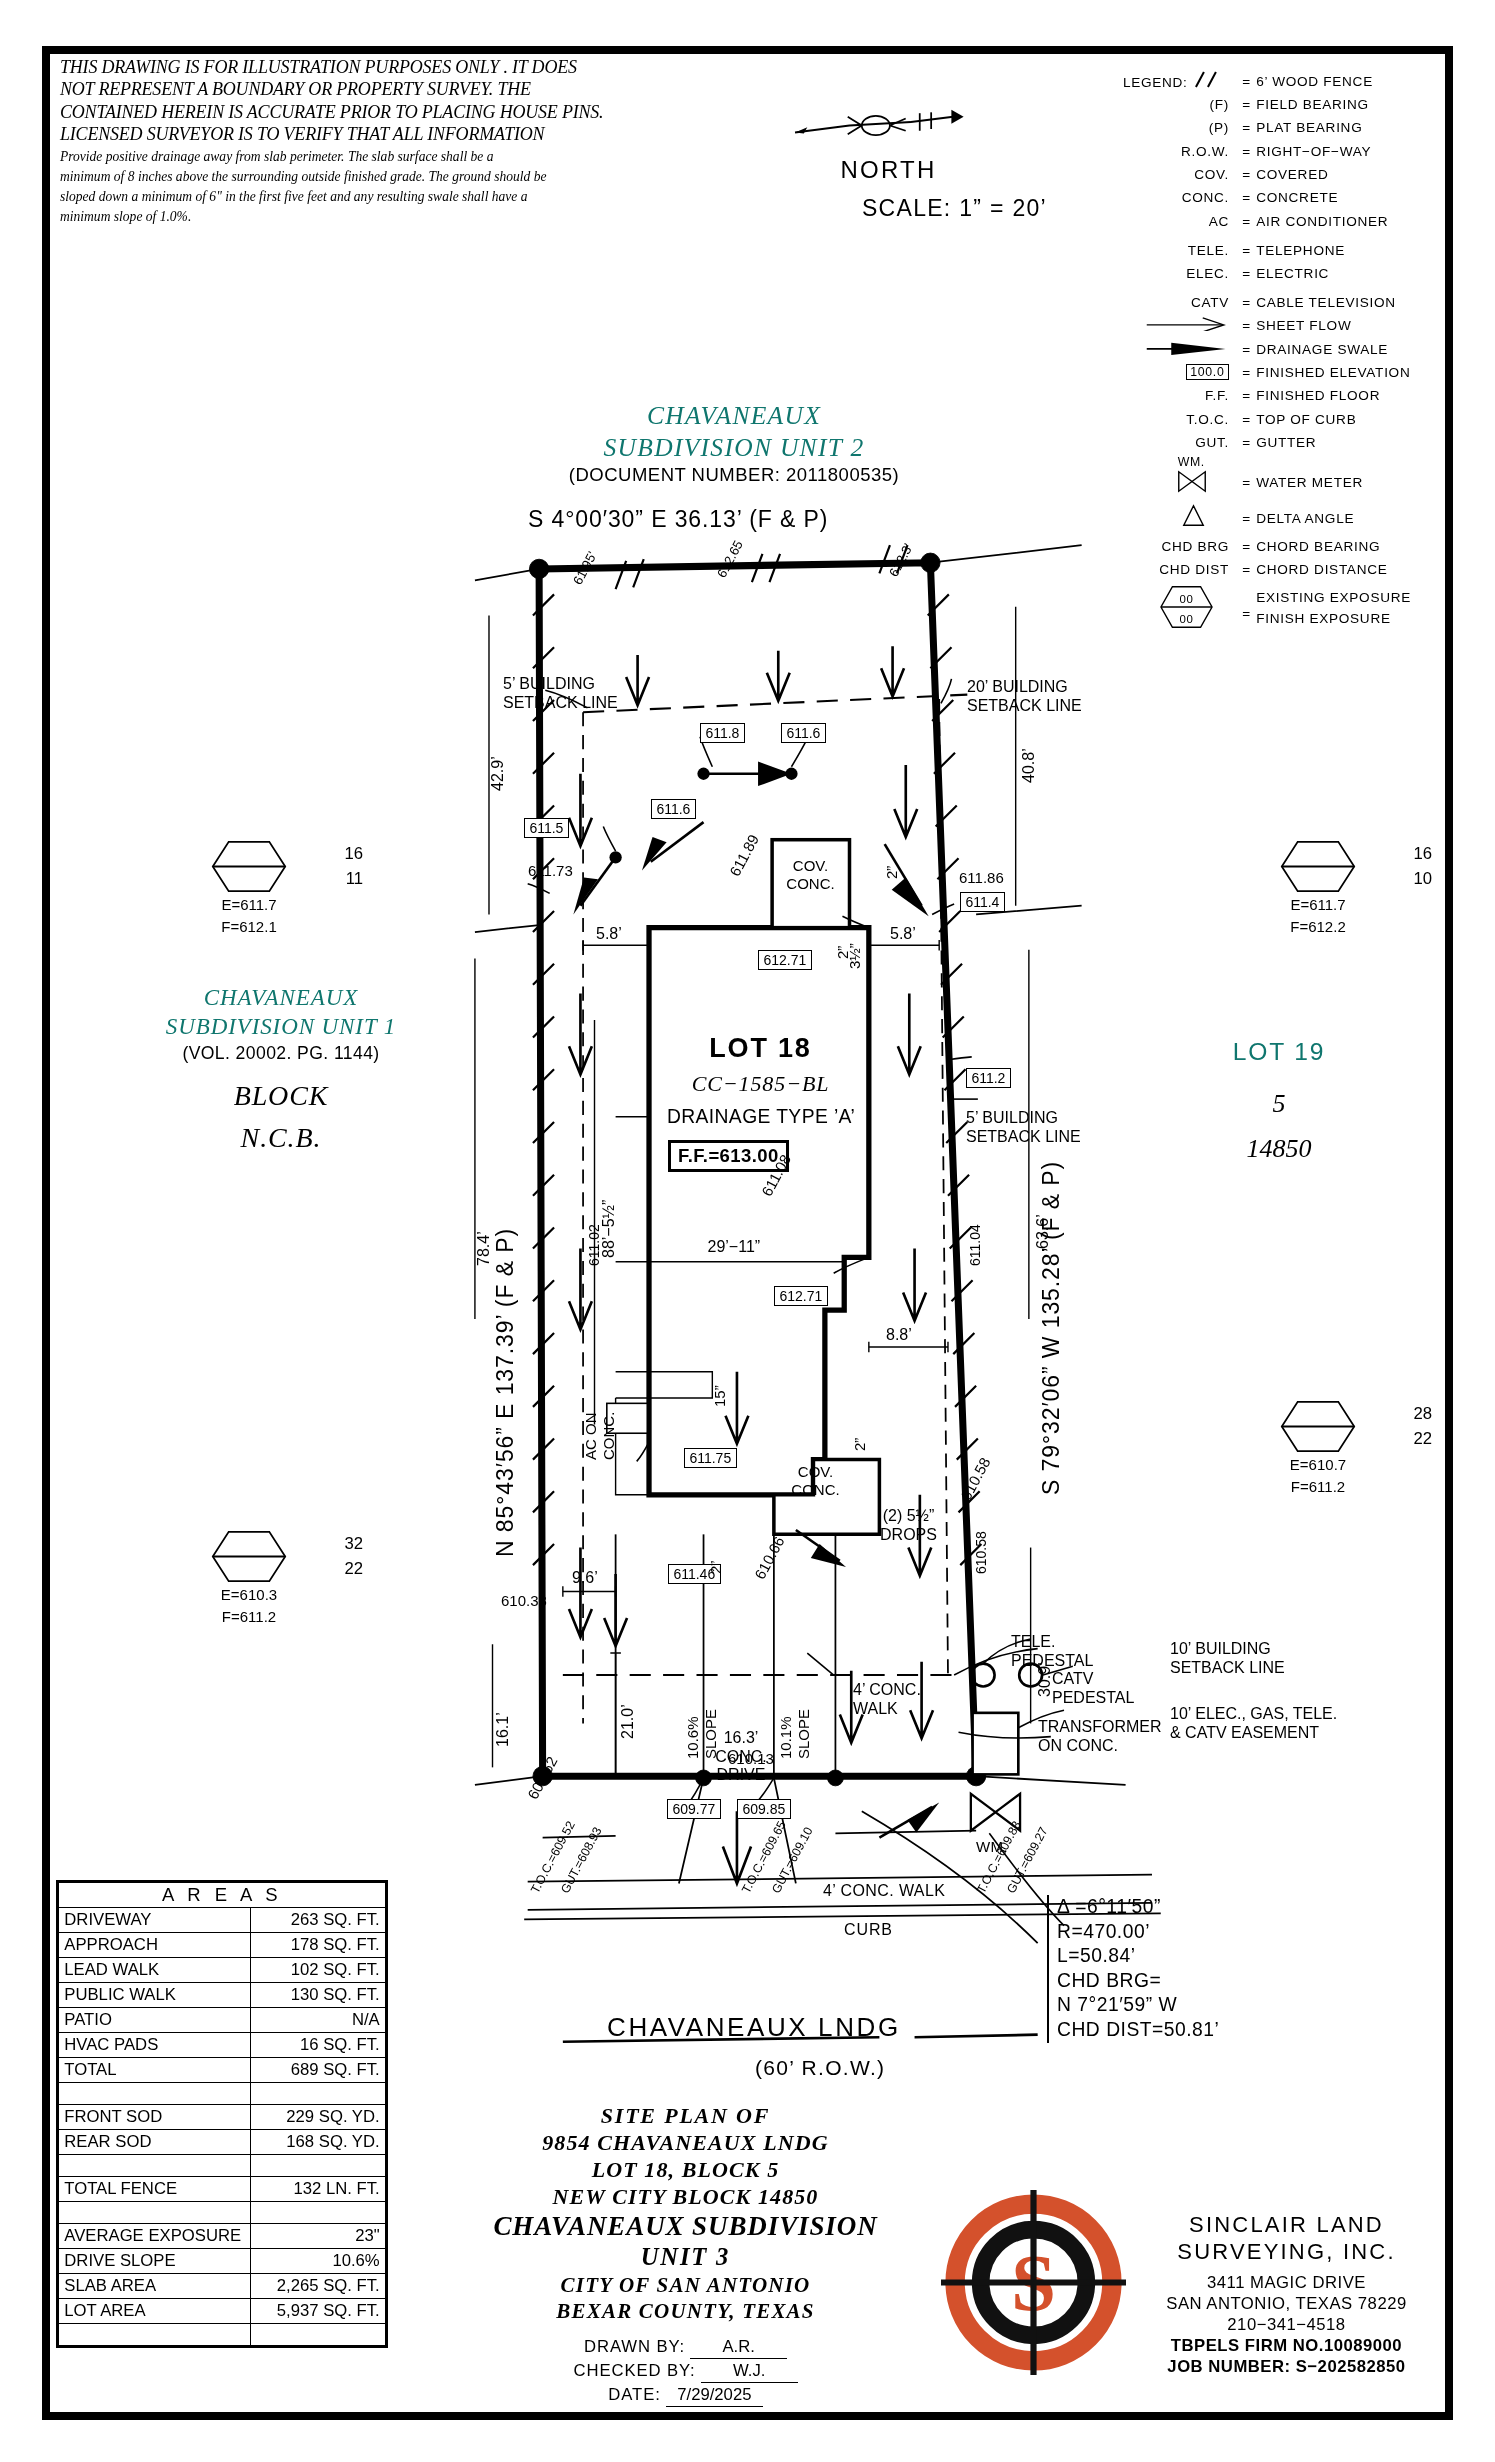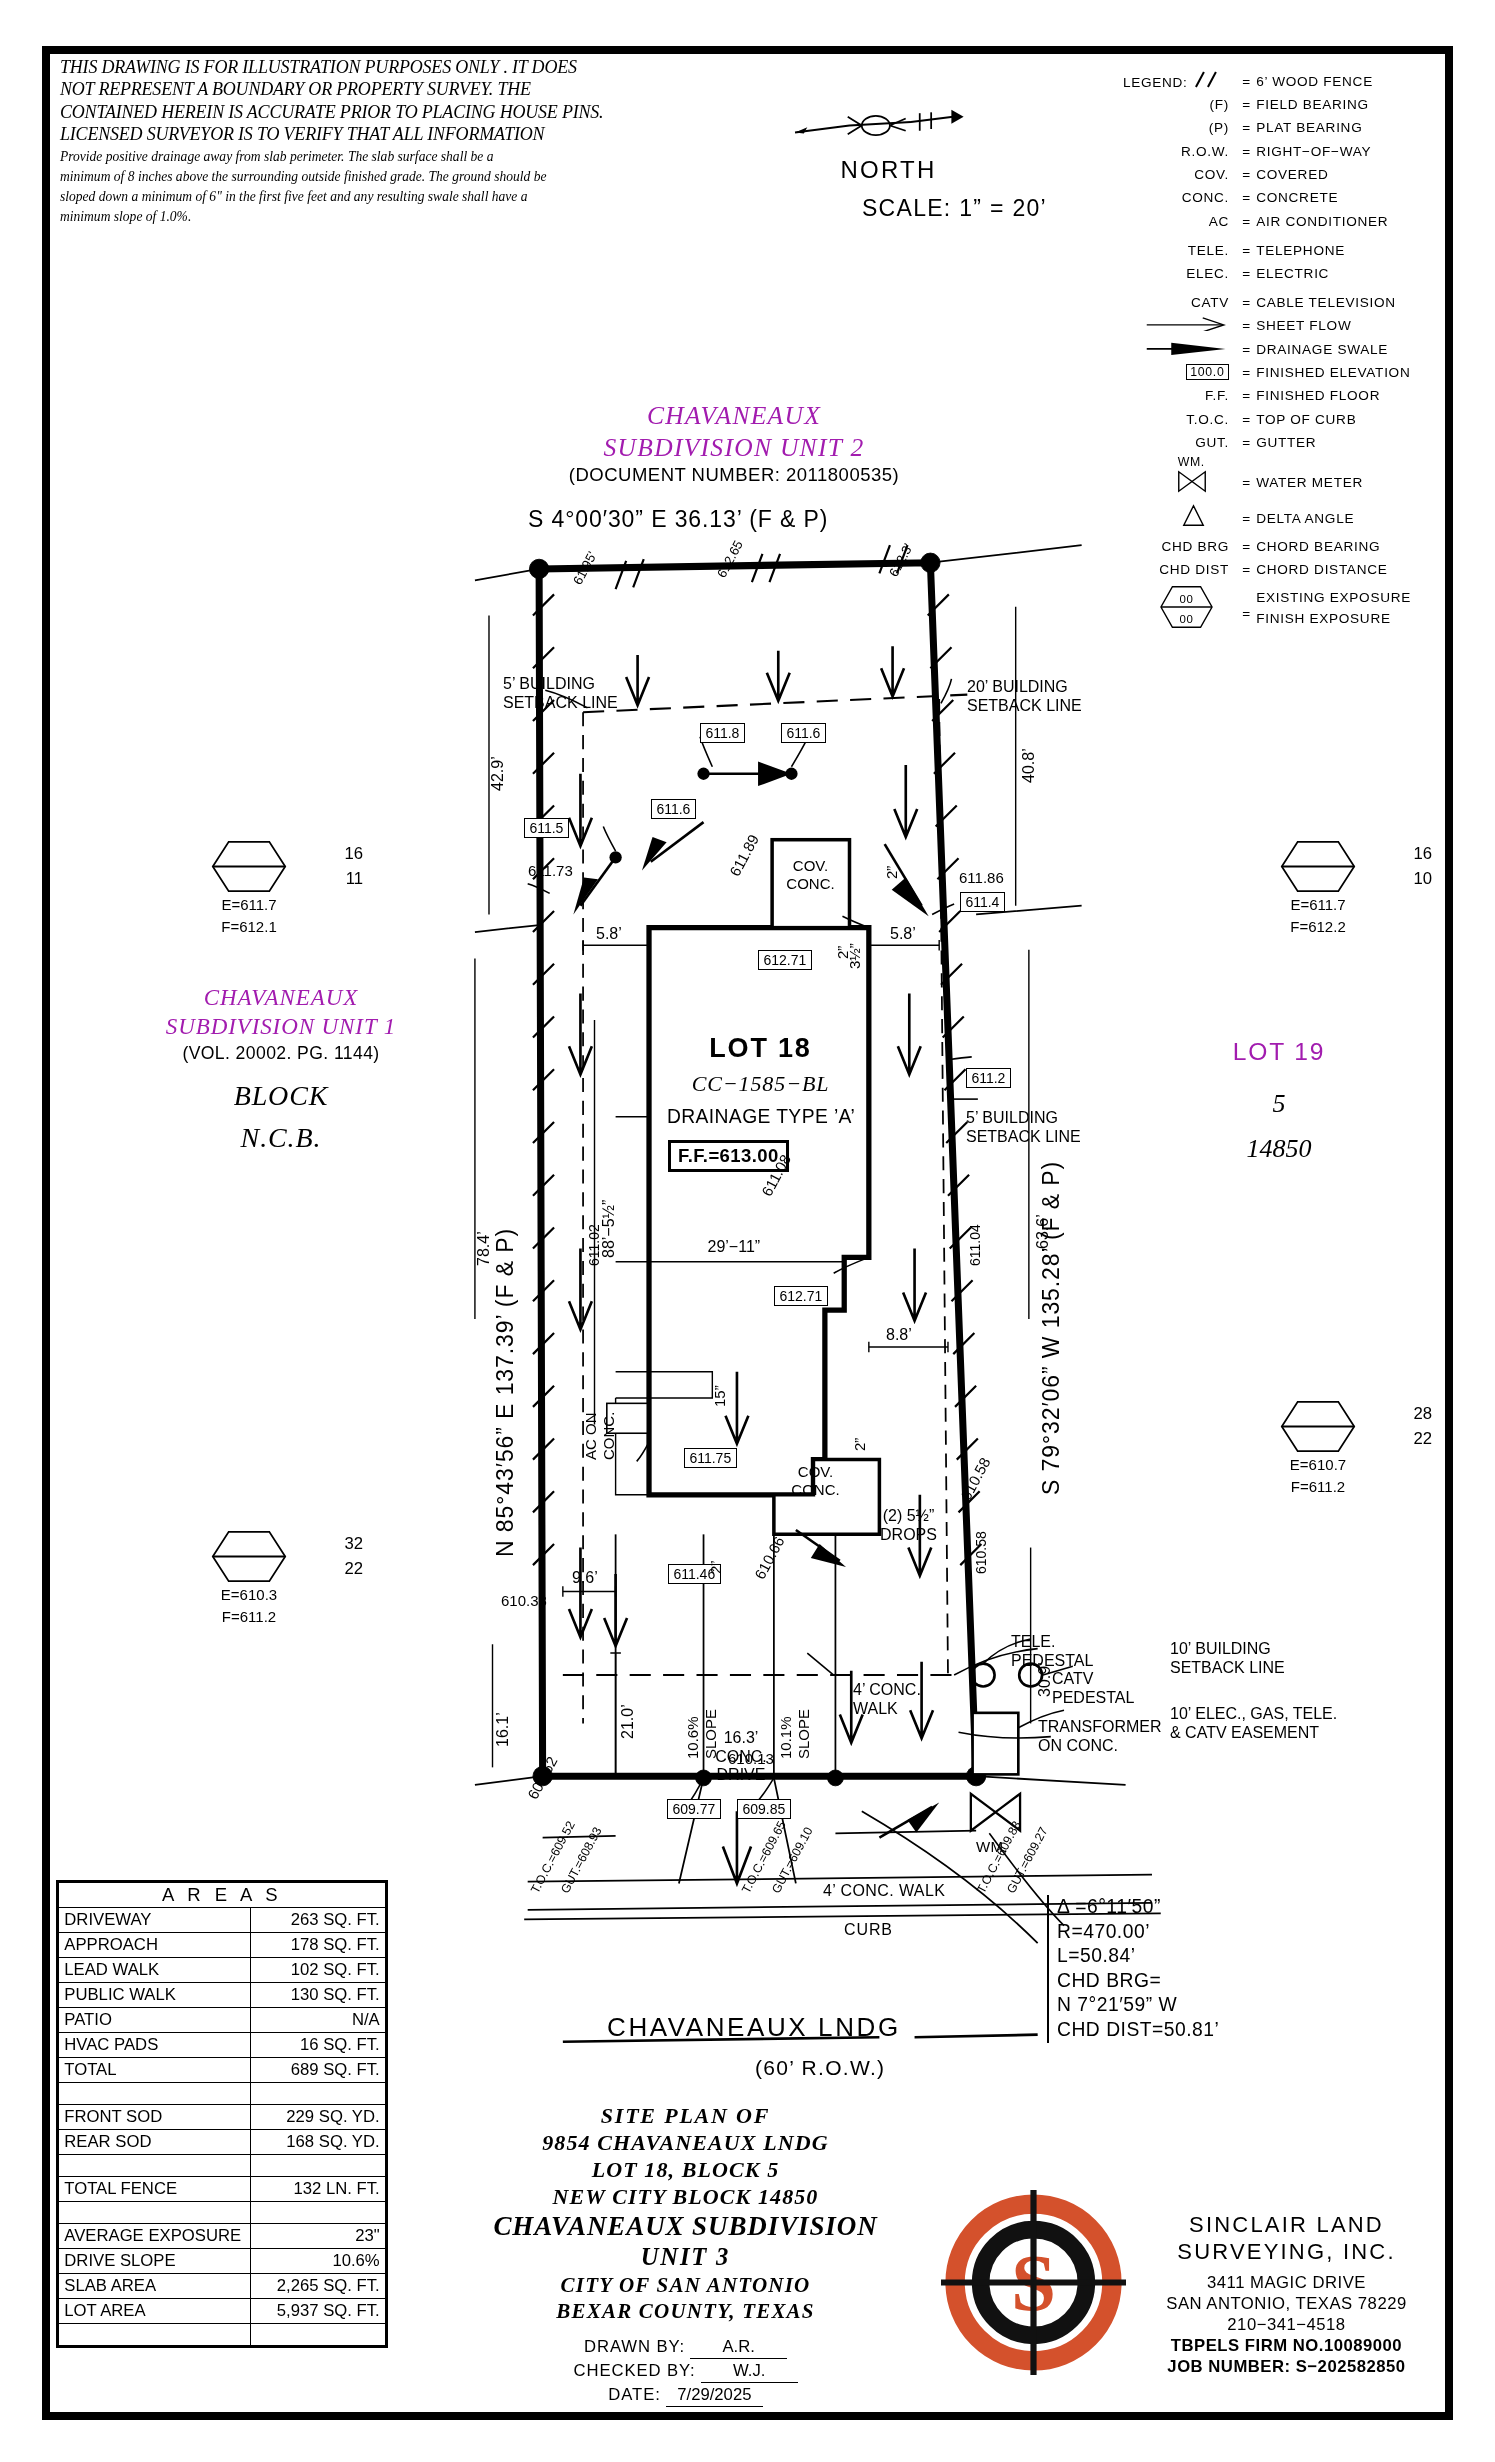--- a/index.html
+++ b/index.html
@@ -73,21 +73,21 @@
   #cotext .addr{font-size:16.7px;letter-spacing:0.5px;line-height:21px;margin-top:7px;}
   #cotext .addr .b{font-weight:bold;}
 
   
   #curvedata{left:1047px;top:1895px;font-family:"Liberation Sans",sans-serif;font-size:19.3px;line-height:24.6px;letter-spacing:0.5px;border-left:2.6px solid #000;padding-left:8px;}
 
   .street-name{font-family:"Liberation Sans",sans-serif;font-size:26px;letter-spacing:2.6px;}
   .row-lbl{font-family:"Liberation Sans",sans-serif;font-size:21px;letter-spacing:1.3px;}
 
   .rot90{transform:rotate(-90deg);transform-origin:left top;}
-  .grey{color:#a21caf;}
+  .grey{color:#0f766e;}
 </style>
 </head>
 <body>
 
 <div id="sheet">
   <div class="border-outer"></div>
 
   <div class="abs" id="disclaimer">
     <div class="big">THIS DRAWING IS FOR ILLUSTRATION PURPOSES ONLY . IT DOES</div>
     <div class="big">NOT REPRESENT A BOUNDARY OR PROPERTY SURVEY. THE</div>

